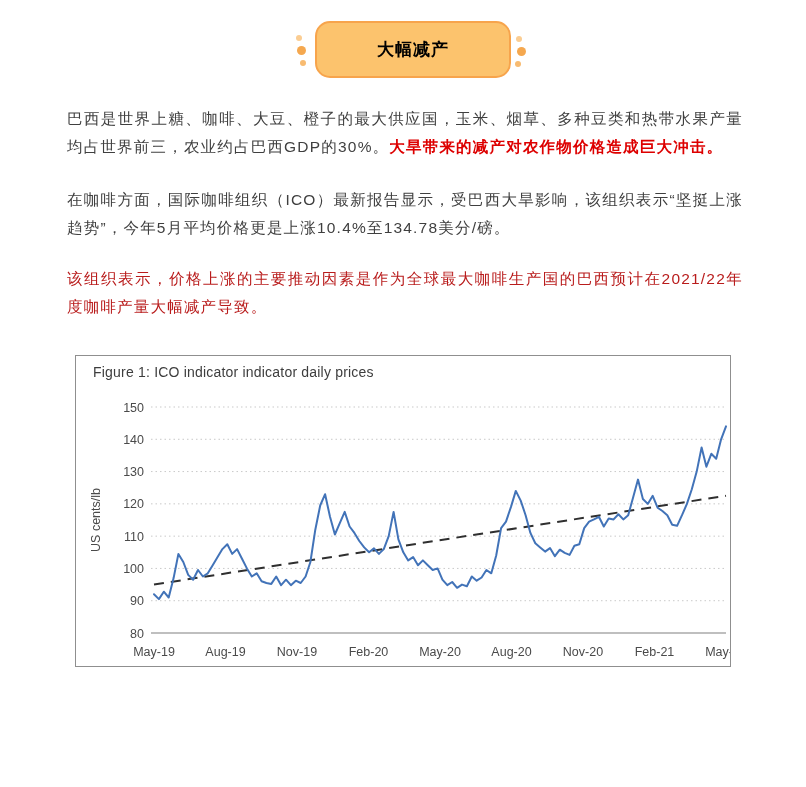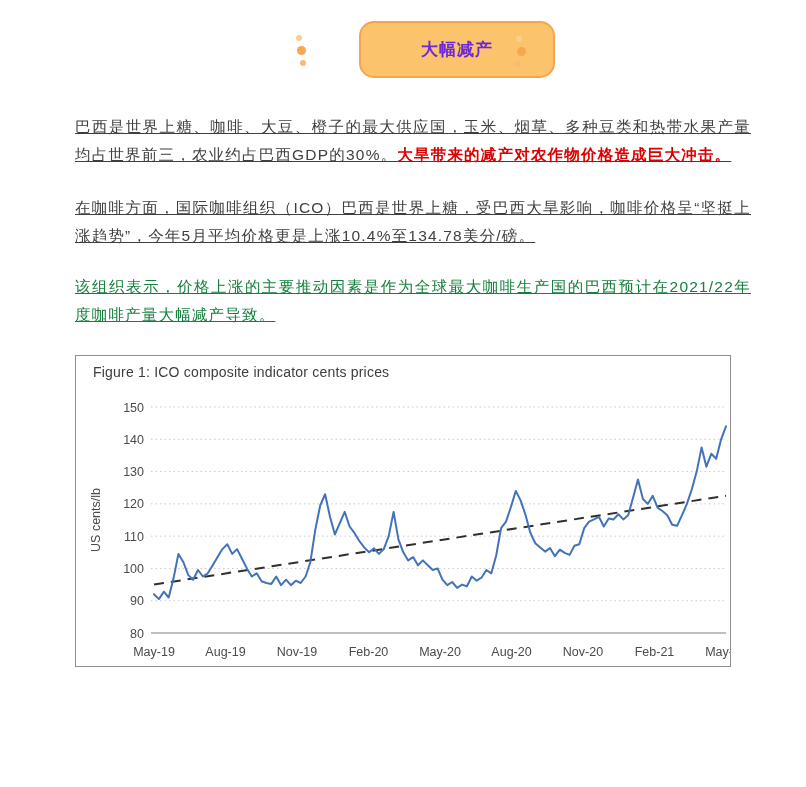--- a/index.html
+++ b/index.html
@@ -16,24 +16,23 @@
     box-sizing:border-box;border-radius:15px;
     display:flex;flex-direction:column;align-items:center;justify-content:center;
     font-weight:bold;font-size:17px;line-height:21px;letter-spacing:1px;
   }
   .dot{position:absolute;border-radius:50%;}
   .d-s{width:6px;height:6px;}
   .d-m{width:9px;height:9px;}
 
   
   .para{
-    position:absolute;left:67px;width:676px;margin:8px;
+    position:absolute;left:67px;width:676px;margin:0;
     font-size:15.5px;line-height:28px;letter-spacing:1.2px;
     text-align:justify;
-    text-decoration:underline;
   }
   .para .hl-red{font-weight:bold;}
 
   
   .chart-card{
     position:absolute;left:75px;top:355px;width:656px;height:312px;
     box-sizing:border-box;border:1px solid #8f8f8f;background:#ffffff;
   }
   .chart-title{
     position:absolute;left:17px;top:8px;
@@ -44,33 +43,33 @@
 </style>
 </head>
 <body>
 
 <div class="page">
 
   <span class="dot d-s" style="left: 296px; top: 35px; background: rgb(251, 205, 146);"></span>
   <span class="dot d-m" style="left: 297px; top: 46px; background: rgb(245, 168, 79);"></span>
   <span class="dot d-s" style="left: 300px; top: 60px; background: rgb(248, 187, 113);"></span>
 
-  <div class="badge" style="background: rgb(252, 195, 109); border: 2px solid rgb(247, 164, 76); color: #6d28d9; margin-left: 44px;">
+  <div class="badge" style="background: rgb(252, 195, 109); border: 2px solid rgb(247, 164, 76); color: #000000;">
     <div>大幅减产</div>
   </div>
 
   <span class="dot d-s" style="left: 516px; top: 36px; background: rgb(251, 205, 146);"></span>
   <span class="dot d-m" style="left: 517px; top: 47px; background: rgb(245, 168, 79);"></span>
   <span class="dot d-s" style="left: 515px; top: 61px; background: rgb(248, 187, 113);"></span>
 
   <p class="para" style="top: 105px; color: rgb(63, 63, 63);"><span>巴西是世界上糖、咖啡、大豆、橙子的最大供应国，玉米、烟草、多种豆类和热带水果产量均占世界前三，农业约占巴西GDP的30%。</span><span class="hl-red" style="color: rgb(221, 0, 0);">大旱带来的减产对农作物价格造成巨大冲击。</span></p>
 
-  <p class="para" style="top: 186px; color: rgb(63, 63, 63);">在咖啡方面，国际咖啡组织（ICO）巴西是世界上糖，受巴西大旱影响，咖啡价格呈“坚挺上涨趋势”，今年5月平均价格更是上涨10.4%至134.78美分/磅。</p>
+  <p class="para" style="top: 186px; color: rgb(63, 63, 63);">在咖啡方面，国际咖啡组织（ICO）最新报告显示，受巴西大旱影响，该组织表示“坚挺上涨趋势”，今年5月平均价格更是上涨10.4%至134.78美分/磅。</p>
 
-  <p class="para" style="top: 265px; color: #15803d;">该组织表示，价格上涨的主要推动因素是作为全球最大咖啡生产国的巴西预计在2021/22年度咖啡产量大幅减产导致。</p>
+  <p class="para" style="top: 265px; color: #b91c1c;">该组织表示，价格上涨的主要推动因素是作为全球最大咖啡生产国的巴西预计在2021/22年度咖啡产量大幅减产导致。</p>
 
   <div class="chart-card">
     <div class="chart-svg-holder" id="chart-holder"><svg width="654" height="310" viewBox="0 0 654 310">
           <line x1="75" y1="244.71428571428572" x2="650" y2="244.71428571428572" stroke="#c9c9c9" stroke-width="1" stroke-dasharray="1.5 3"></line>
           <line x1="75" y1="212.42857142857144" x2="650" y2="212.42857142857144" stroke="#c9c9c9" stroke-width="1" stroke-dasharray="1.5 3"></line>
           <line x1="75" y1="180.14285714285714" x2="650" y2="180.14285714285714" stroke="#c9c9c9" stroke-width="1" stroke-dasharray="1.5 3"></line>
           <line x1="75" y1="147.85714285714286" x2="650" y2="147.85714285714286" stroke="#c9c9c9" stroke-width="1" stroke-dasharray="1.5 3"></line>
           <line x1="75" y1="115.57142857142858" x2="650" y2="115.57142857142858" stroke="#c9c9c9" stroke-width="1" stroke-dasharray="1.5 3"></line>
           <line x1="75" y1="83.28571428571428" x2="650" y2="83.28571428571428" stroke="#c9c9c9" stroke-width="1" stroke-dasharray="1.5 3"></line>
           <line x1="75" y1="51" x2="650" y2="51" stroke="#c9c9c9" stroke-width="1" stroke-dasharray="1.5 3"></line>
@@ -89,17 +88,17 @@
           <text x="221" y="300" text-anchor="middle" font-size="12.5" fill="#4a4a4a">Nov-19</text>
           <text x="292.5" y="300" text-anchor="middle" font-size="12.5" fill="#4a4a4a">Feb-20</text>
           <text x="364" y="300" text-anchor="middle" font-size="12.5" fill="#4a4a4a">May-20</text>
           <text x="435.5" y="300" text-anchor="middle" font-size="12.5" fill="#4a4a4a">Aug-20</text>
           <text x="507" y="300" text-anchor="middle" font-size="12.5" fill="#4a4a4a">Nov-20</text>
           <text x="578.5" y="300" text-anchor="middle" font-size="12.5" fill="#4a4a4a">Feb-21</text>
           <text x="650" y="300" text-anchor="middle" font-size="12.5" fill="#4a4a4a">May-21</text>
           <line x1="78" y1="228.57142857142856" x2="650" y2="139.78571428571428" stroke="#2f2f2f" stroke-width="2" stroke-dasharray="10 7"></line>
           <polyline points="78.0,238.3 82.9,243.1 87.8,235.7 92.7,241.5 97.6,222.1 102.4,197.9 107.3,206.0 112.2,218.9 117.1,223.7 122.0,214.0 126.9,220.5 131.8,217.3 136.7,209.2 141.6,201.1 146.4,193.1 151.3,188.2 156.2,197.9 161.1,193.1 166.0,202.7 170.9,212.4 175.8,220.5 180.7,217.3 185.6,225.3 190.4,227.0 195.3,227.9 200.2,220.5 205.1,229.2 210.0,223.7 214.9,229.2 219.8,224.7 224.7,227.0 229.6,220.5 234.4,206.0 239.3,173.7 244.2,149.5 249.1,138.2 254.0,160.8 258.9,178.5 263.8,167.2 268.7,155.9 273.6,170.5 278.4,176.9 283.3,185.0 288.2,191.4 293.1,196.3 298.0,192.4 302.9,197.9 307.8,193.1 312.7,180.1 317.6,155.9 322.4,183.4 327.3,196.3 332.2,204.4 337.1,201.1 342.0,209.2 346.9,204.4 351.8,209.2 356.7,214.0 361.6,212.4 366.4,223.7 371.3,229.2 376.2,226.0 381.1,231.8 386.0,228.6 390.9,230.2 395.8,220.5 400.7,224.7 405.6,221.5 410.4,214.0 415.3,217.3 420.2,199.5 425.1,172.1 430.0,165.6 434.9,151.1 439.8,134.9 444.7,144.6 449.6,159.2 454.4,176.9 459.3,187.2 464.2,191.4 469.1,195.6 474.0,192.1 478.9,200.2 483.8,193.7 488.7,196.9 493.6,198.9 498.4,189.8 503.3,188.2 508.2,172.1 513.1,165.6 518.0,163.4 522.9,160.8 527.8,170.5 532.7,162.4 537.6,163.4 542.4,158.2 547.3,163.4 552.2,159.2 557.1,141.4 562.0,123.6 566.9,143.0 571.8,147.9 576.7,139.8 581.6,151.7 586.4,155.0 591.3,159.2 596.2,168.8 601.1,169.8 606.0,159.2 610.9,147.9 615.8,133.3 620.7,115.6 625.6,91.4 630.4,110.7 635.3,97.8 640.2,102.7 645.1,83.3 650.0,70.4" fill="none" stroke="#4273b8" stroke-width="2" stroke-linejoin="round" stroke-linecap="round"></polyline>
         </svg></div>
-    <div class="chart-title">Figure 1: ICO composite indicator cents prices</div>
+    <div class="chart-title">Figure 1: ICO indicator indicator daily prices</div>
   </div>
 
 
 </div>
 
 </body></html>

